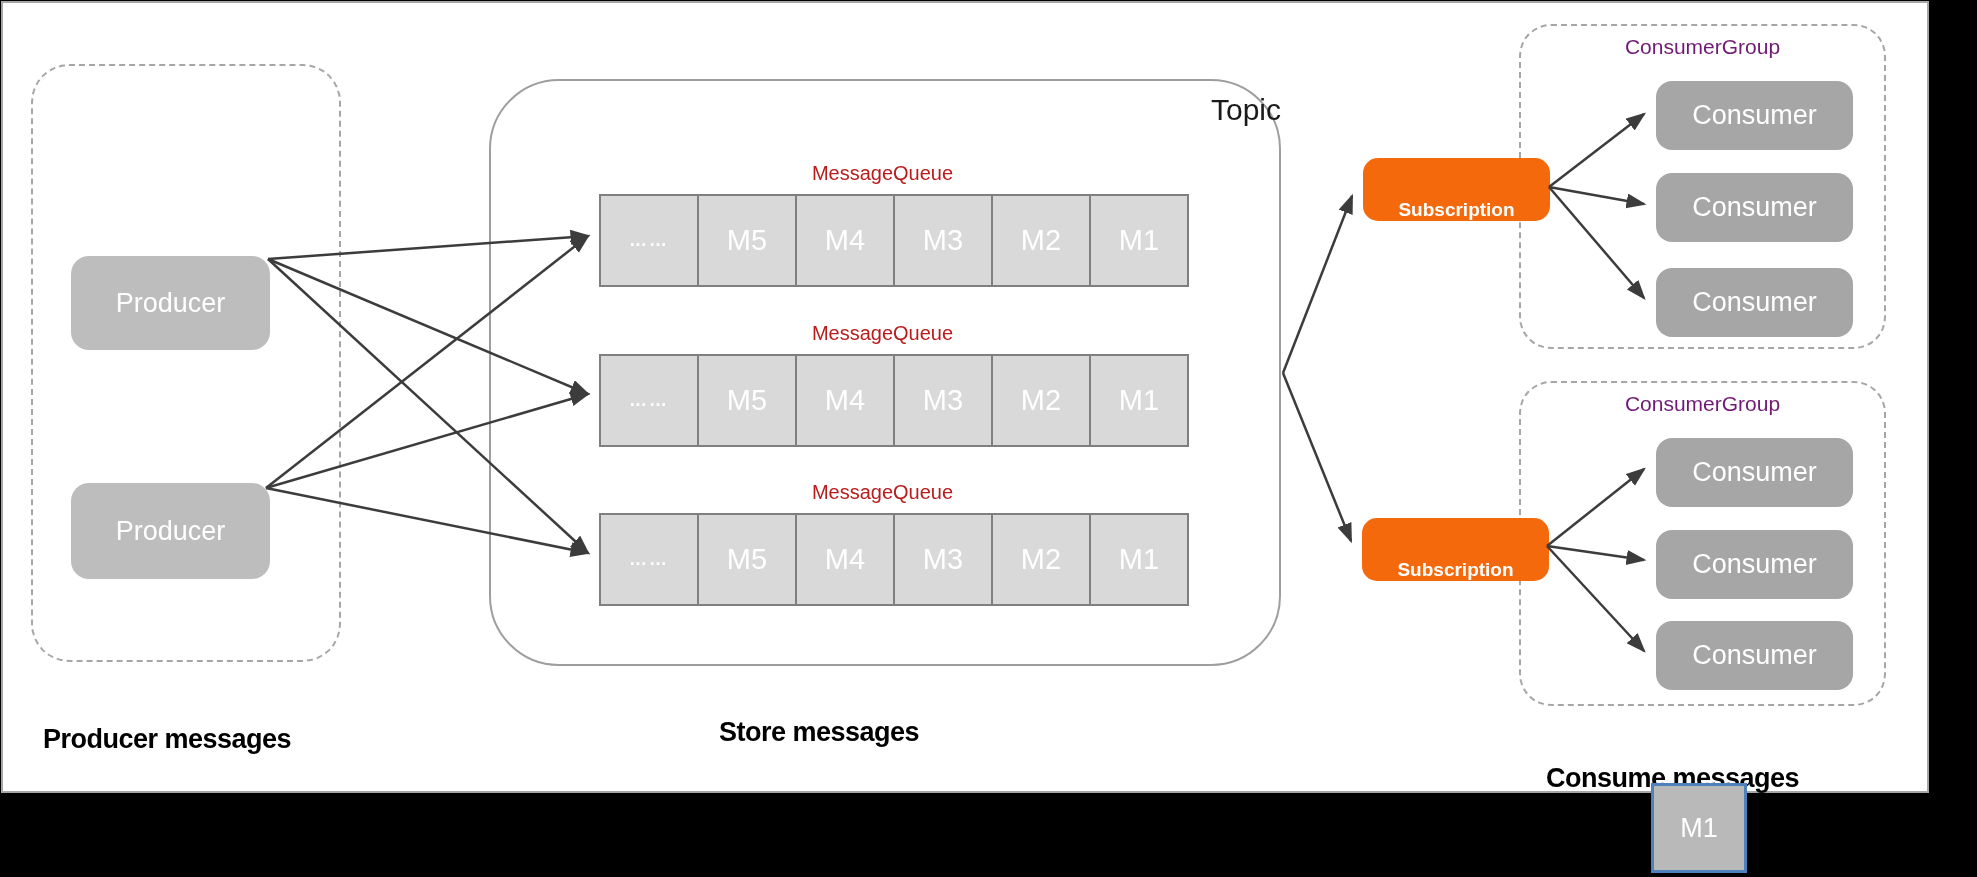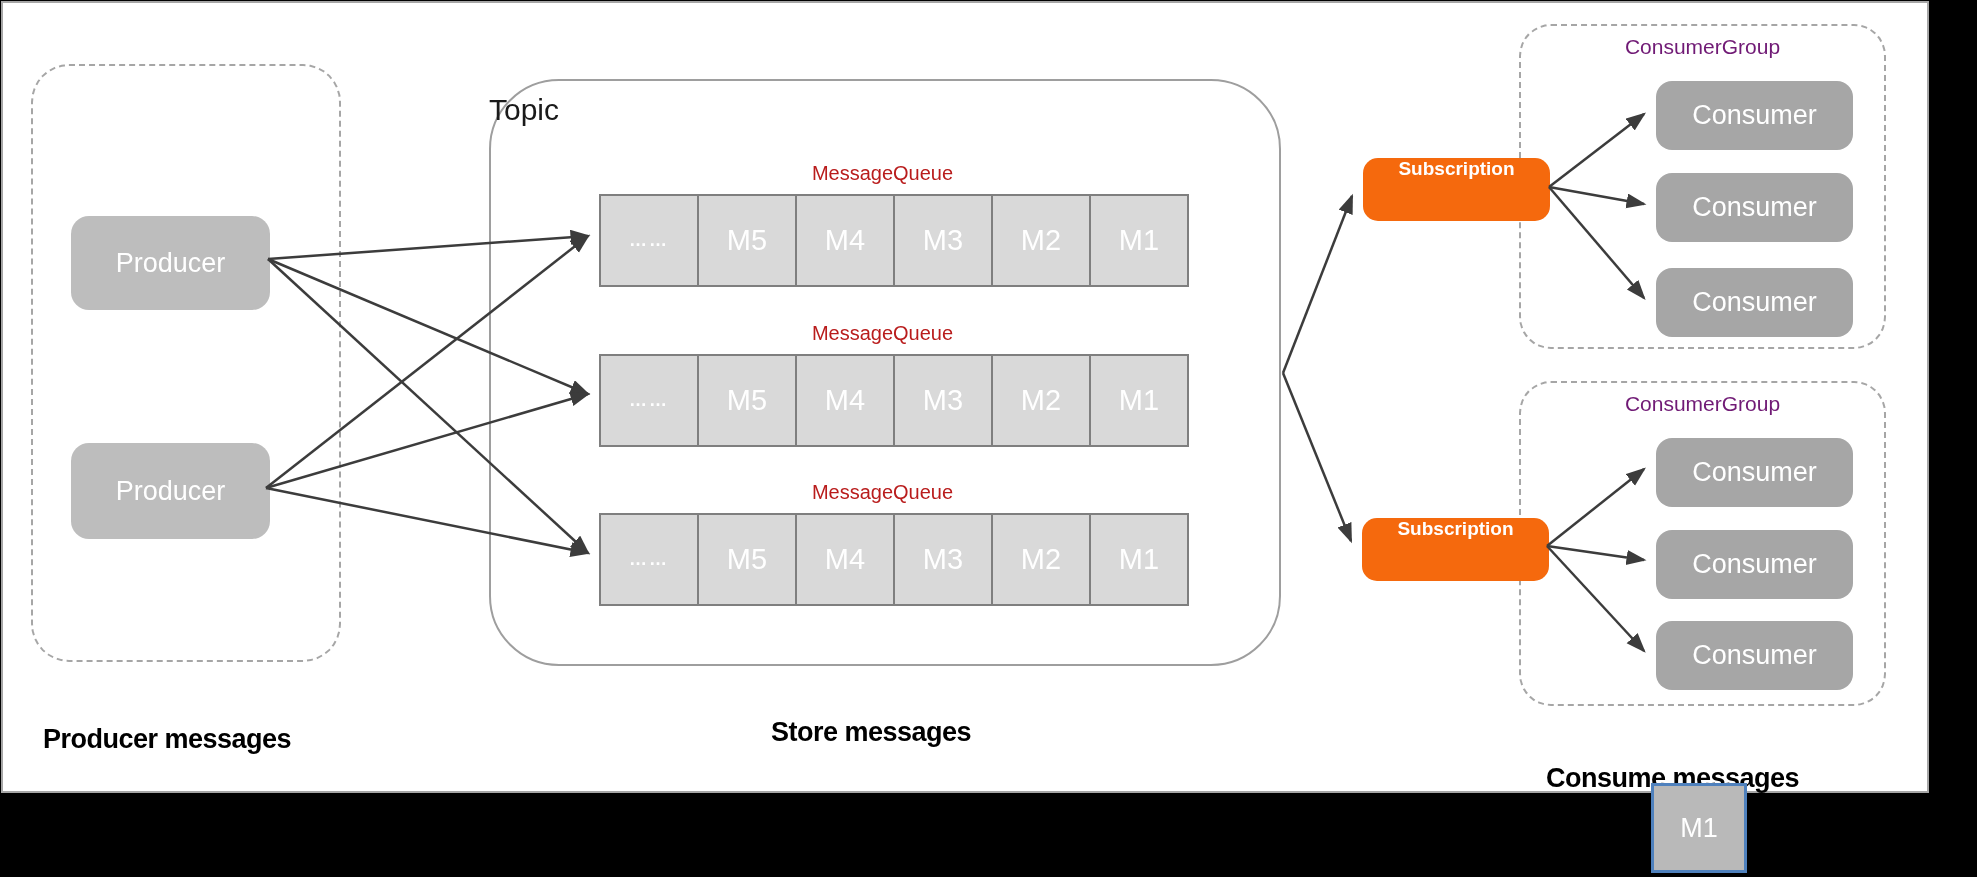--- a/index.html
+++ b/index.html
@@ -35,48 +35,49 @@
     border:2px dashed var(--dashed_border);
     border-radius:38px;
     background:transparent;
   }
   .producer-box{
     background:var(--producer_fill);
     border-radius:18px;
     color:#fff;font-size:27px;
     display:flex;align-items:center;justify-content:center;
     z-index:2;
+    margin-top:40px;
   }
   .topic-box{
     border:2px solid var(--topic_border);
     border-radius:70px;
     background:#fff;
     z-index:0;
   }
   .topic-title{
-    color:#1a1a1a;font-size:30px;text-align:left;z-index:1;
+    color:#1a1a1a;font-size:30px;text-align:right;z-index:1;
   }
   .queue-label{
     color:#b91c1c;font-size:20px;text-align:center;line-height:26px;z-index:1;
   }
   .queue-row{display:flex;z-index:2;}
   .cell{
     width:96px;height:89px;
     background:var(--cell_fill);
     border:2px solid var(--cell_border);
     color:#fff;font-size:29px;font-weight:500;
     display:flex;align-items:center;justify-content:center;
   }
   .cell + .cell{margin-left:-2px;}
   .cell.dots{font-size:18px;font-weight:700;letter-spacing:2px;}
   .sub-box{
     background:var(--orange);
     border-radius:15px;
     color:#fff;font-size:19px;font-weight:700;
-    display:flex;align-items:flex-start;justify-content:center;
+    display:flex;align-items:flex-end;justify-content:center;
     z-index:3;
   }
   .group-label{
     color:#701a75;font-size:21px;text-align:center;z-index:2;
   }
   .consumer-box{
     left:1653px;width:197px;height:69px;
     background:var(--consumer_fill);
     border-radius:16px;
     color:#fff;font-size:27px;
@@ -174,21 +175,21 @@
     </div>
 
     <div class="abs sub-box" style="left:1360px;top:155px;width:187px;height:63px;">
       <span>Subscription</span>
     </div>
     <div class="abs sub-box" style="left:1359px;top:515px;width:187px;height:63px;">
       <span>Subscription</span>
     </div>
 
     <div class="abs section-label" style="left:40px;top:721px;">Producer messages</div>
-    <div class="abs section-label" style="left:768px;top:714px;">Store messages</div>
+    <div class="abs section-label" style="left:716px;top:714px;">Store messages</div>
     <div class="abs section-label" style="left:1543px;top:760px;">Consume messages</div>
   </div>
 
   <svg class="arrow-layer" viewBox="0 0 1977 877">
     <defs>
       <marker id="ah" markerWidth="9" markerHeight="7" refX="7" refY="3" orient="auto" markerUnits="strokeWidth">
         <path d="M0,0 L8,3 L0,6 Z" fill="#3c3c3c"></path>
       </marker>
     </defs>
     <line x1="268" y1="259" x2="588" y2="236" marker-end="url(#ah)"></line>

